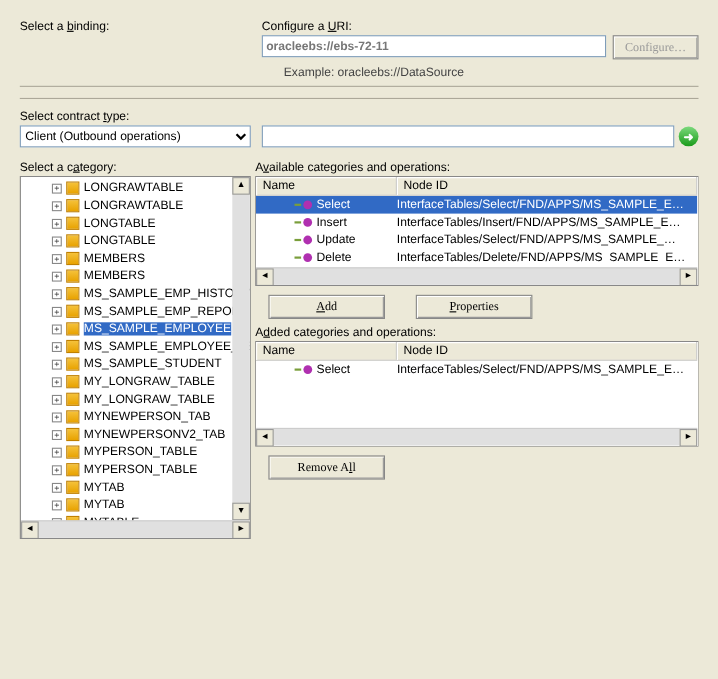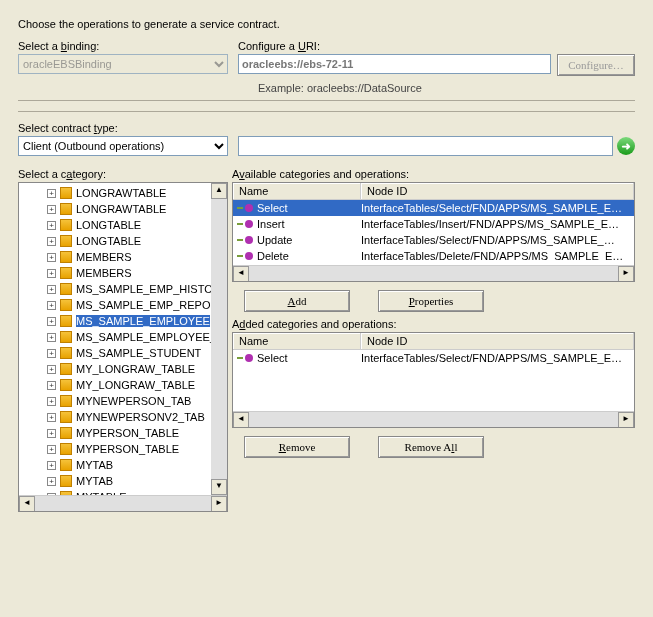--- a/index.html
+++ b/index.html
@@ -135,21 +135,21 @@
     flex-shrink: 0;
     position: relative;
   }
   .opicon:before {
     content:"";
     position:absolute;
     left:-8px; top:3px;
     width:6px; height:2px;
     background:#7a9e3b;
   }
-  .list-row .c1 { width: 128px; flex-shrink:0; display:flex; align-items:center; }
+  .list-row .c1 { width: 128px; flex-shrink:0; display:flex; align-items:center;padding-left:31px; }
   .list-row .c2 { flex: 1; overflow: hidden; text-overflow: ellipsis; padding-right:4px; }
   .btn-row { display: flex; gap: 28px; margin: 8px 0 6px 12px; }
   .btn-row .btn { min-width: 106px; text-align:center; }
   .scroll-h {
     height: 16px;
     background: #e0e0e0;
     border-top: 1px solid #ccc;
     display: flex;
     align-items: center;
     justify-content: space-between;
@@ -173,30 +173,26 @@
     display:inline-flex; align-items:center; justify-content:center;
     color:#fff; font-size:11px; font-weight:bold;
     flex-shrink:0;
   }
   .list-added { height: 96px; }
 </style>
 </head>
 <body>
 
 <div class="container">
-  <div class="heading">Choose the operations to generate a service contract.</div>
 
   <div class="row">
     <div style="width:210px;">
       <span class="label">
         <span>Select a </span><span class="underline">b</span><span>inding:</span>
       </span>
-      <select disabled="" style="width:210px">
-        <option>oracleEBSBinding</option>
-      </select>
     </div>
     <div style="flex:1;">
       <span class="label">
         <span>Configure a </span><span class="underline">U</span><span>RI:</span>
       </span>
       <div style="display:flex; gap:6px;">
         <input type="text" disabled="" style="flex: 1 1 0%; font-weight: bold;" value="oracleebs://ebs-72-11">
         <button class="btn" style="min-width:78px" disabled="">Configure…</button>
       </div>
     </div>
@@ -417,21 +413,18 @@
             </div>
           </div>
         <div class="scroll-h" style="position:absolute;left:0;right:0;bottom:0">
           <div class="sb-btn">◄</div>
           <div class="sb-btn">►</div>
         </div>
       </div>
 
       <div class="btn-row">
         <button class="btn">
-          <span class="underline">R</span><span>emove</span>
-        </button>
-        <button class="btn">
           Remove A<span class="underline">l</span>l
         </button>
       </div>
     </div>
   </div>
 </div>
 
 </body></html>

